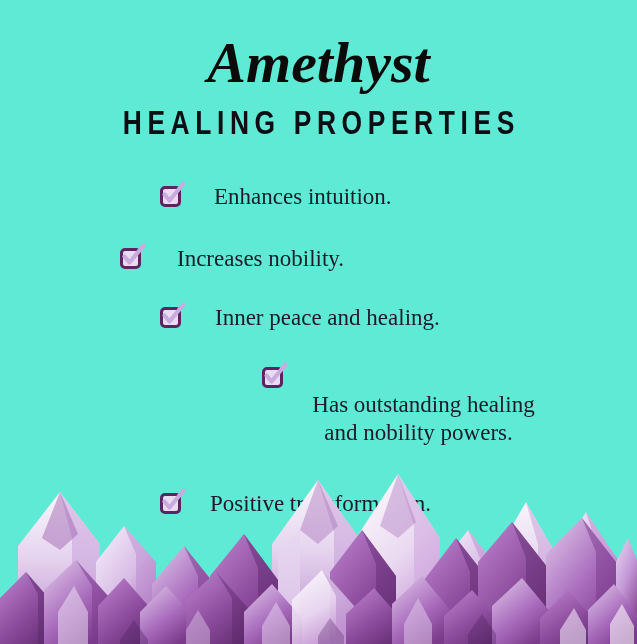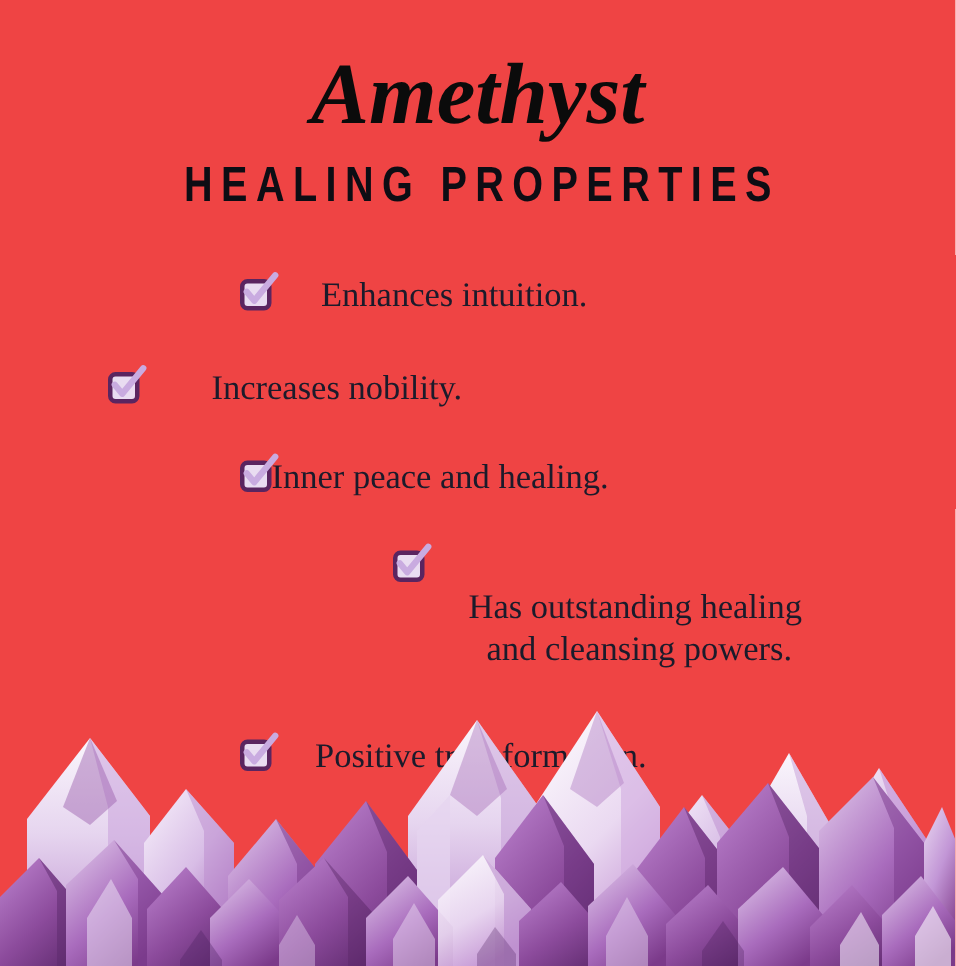--- a/index.html
+++ b/index.html
@@ -5,21 +5,21 @@
 <style>
   html, body {
     margin: 0;
     padding: 0;
     background: #ffffff;
   }
   #poster {
     position: relative;
     width: 637px;
     height: 644px;
-    background: #ef4444;
+    background: #5eead4;
     overflow: hidden;
     font-family: "Liberation Serif", "DejaVu Serif", serif;
   }
 
   
   .header {
     position: absolute;
     top: 0; left: 0; right: 0;
     text-align: center;
     padding-top: 34px;
@@ -60,21 +60,21 @@
     margin: 0;
     list-style: none;
   }
   .item {
     display: flex;
     align-items: flex-start;
     margin: 0;
     padding: 0;
   }
   .item-1 { margin-left: 160px; margin-bottom: 32px; }
-  .item-2 { margin-left: 72px; margin-bottom: 29px; gap: 12px; }
+  .item-2 { margin-left: 120px; margin-bottom: 29px; }
   .item-3 { margin-left: 160px; margin-bottom: 30px; }
   .item-4 { margin-left: 160px; margin-bottom: 14px; justify-content: center; }
   .item-5 { margin-left: 160px; margin-bottom: 0px; }
 
   .checkbox {
     position: relative;
     flex: 0 0 auto;
     width: 21px;
     height: 21px;
     margin-top: 4px;
@@ -103,21 +103,21 @@
     font-family: "Liberation Serif", "DejaVu Serif", serif;
     font-size: 23px;
     line-height: 1.30;
     color: #1b1b2b;
     white-space: pre-line;
     margin: 0;
     padding: 0;
   }
   .item-1 .item-text { margin-left: 33px; }
   .item-2 .item-text { margin-left: 36px; }
-  .item-3 .item-text { }
+  .item-3 .item-text { margin-left: 34px; }
   .item-4 .item-text { margin-left: 29px; text-indent: 0; }
   .item-5 .item-text { margin-left: 29px; }
 
   .item-4 .item-text { line-height: 1.22; }
   .item-4 .line2 { display: block; padding-left: 12px; }
 
   
   .crystals {
     position: absolute;
     left: 0;
@@ -172,21 +172,21 @@
 
     <li class="item item-4">
       <span class="checkbox">
         <span class="box"></span>
         <svg class="tick" viewBox="0 0 27 27">
           <path d="M4.5 13.5 L9.5 19.5 L23.5 2.5" fill="none" stroke="#c9abe0" stroke-width="4.2" stroke-linecap="round" stroke-linejoin="round"></path>
         </svg>
       </span>
       <span class="item-text">
         <span class="line1">Has outstanding healing</span>
-        <span class="line2">and cleansing powers.</span>
+        <span class="line2">and nobility powers.</span>
       </span>
     </li>
 
     <li class="item item-5">
       <span class="checkbox">
         <span class="box"></span>
         <svg class="tick" viewBox="0 0 27 27">
           <path d="M4.5 13.5 L9.5 19.5 L23.5 2.5" fill="none" stroke="#c9abe0" stroke-width="4.2" stroke-linecap="round" stroke-linejoin="round"></path>
         </svg>
       </span>

